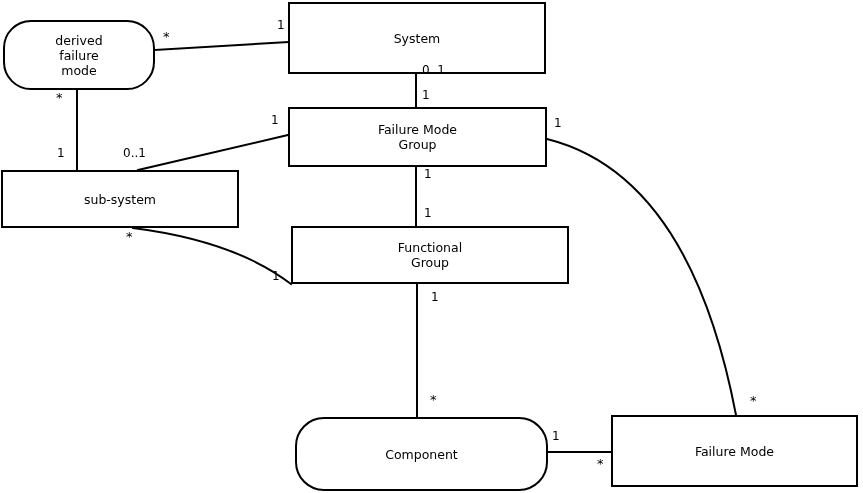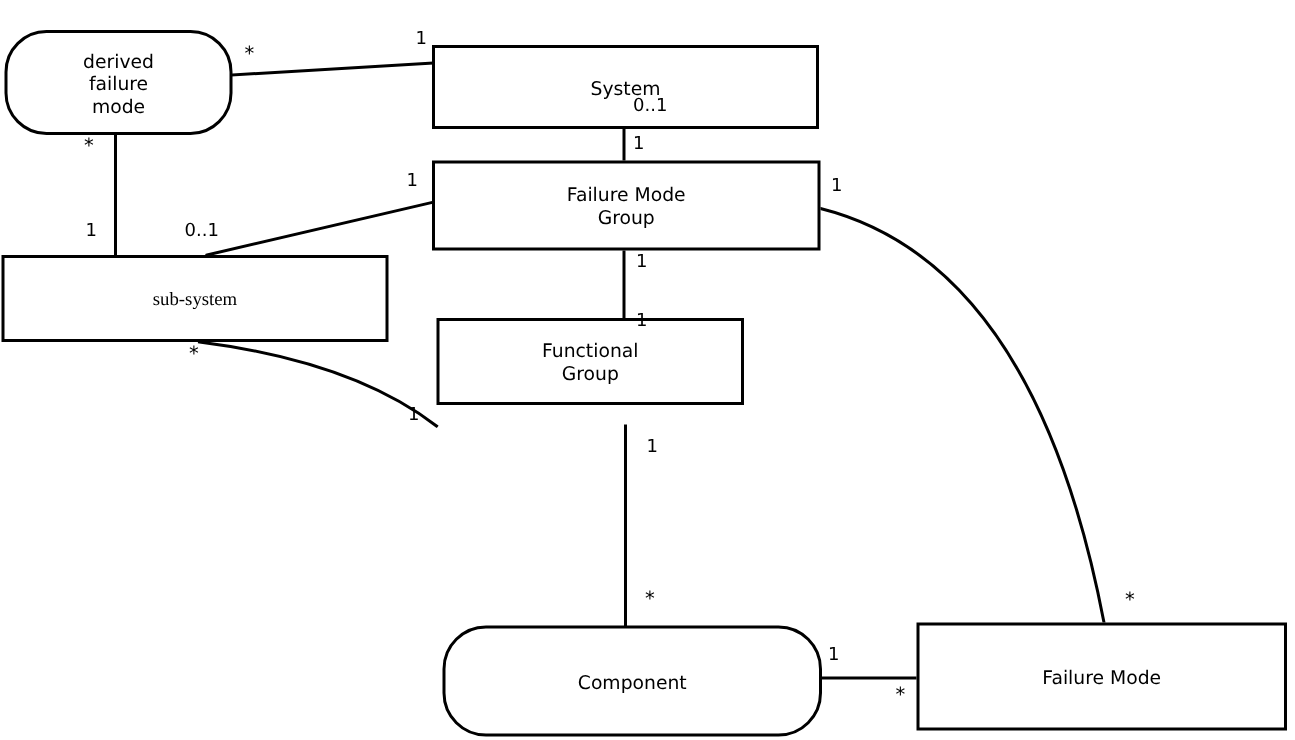--- a/index.html
+++ b/index.html
@@ -72,34 +72,34 @@
       <path d="M 548 452 L 611 452"></path>
     </g>
   </svg>
 
   <div class="uml-class" style="left: 3px; top: 20px; width: 152px; height: 70px; border-radius: 28px;">
     <span class="class-name">derived
 failure
 mode</span>
   </div>
 
-  <div class="uml-class" style="left: 288px; top: 2px; width: 258px; height: 56px; margin-top: 28px;">
+  <div class="uml-class" style="left: 288px; top: 2px; width: 258px; height: 72px;">
     <span class="class-name">System</span>
   </div>
 
   <div class="uml-class" style="left: 288px; top: 107px; width: 259px; height: 60px;">
     <span class="class-name">Failure Mode
 Group</span>
   </div>
 
-  <div class="uml-class" style="left: 1px; top: 170px; width: 258px; height: 58px; font-family: Liberation Serif, serif;">
+  <div class="uml-class" style="left: 1px; top: 170px; width: 238px; height: 58px;">
     <span class="class-name">sub-system</span>
   </div>
 
-  <div class="uml-class" style="left: 291px; top: 212px; width: 205px; height: 58px;">
+  <div class="uml-class" style="left: 291px; top: 226px; width: 278px; height: 58px;">
     <span class="class-name">Functional
 Group</span>
   </div>
 
   <div class="uml-class" style="left: 295px; top: 417px; width: 253px; height: 74px; border-radius: 29px;">
     <span class="class-name">Component</span>
   </div>
 
   <div class="uml-class" style="left: 611px; top: 415px; width: 247px; height: 72px;">
     <span class="class-name">Failure Mode</span>

